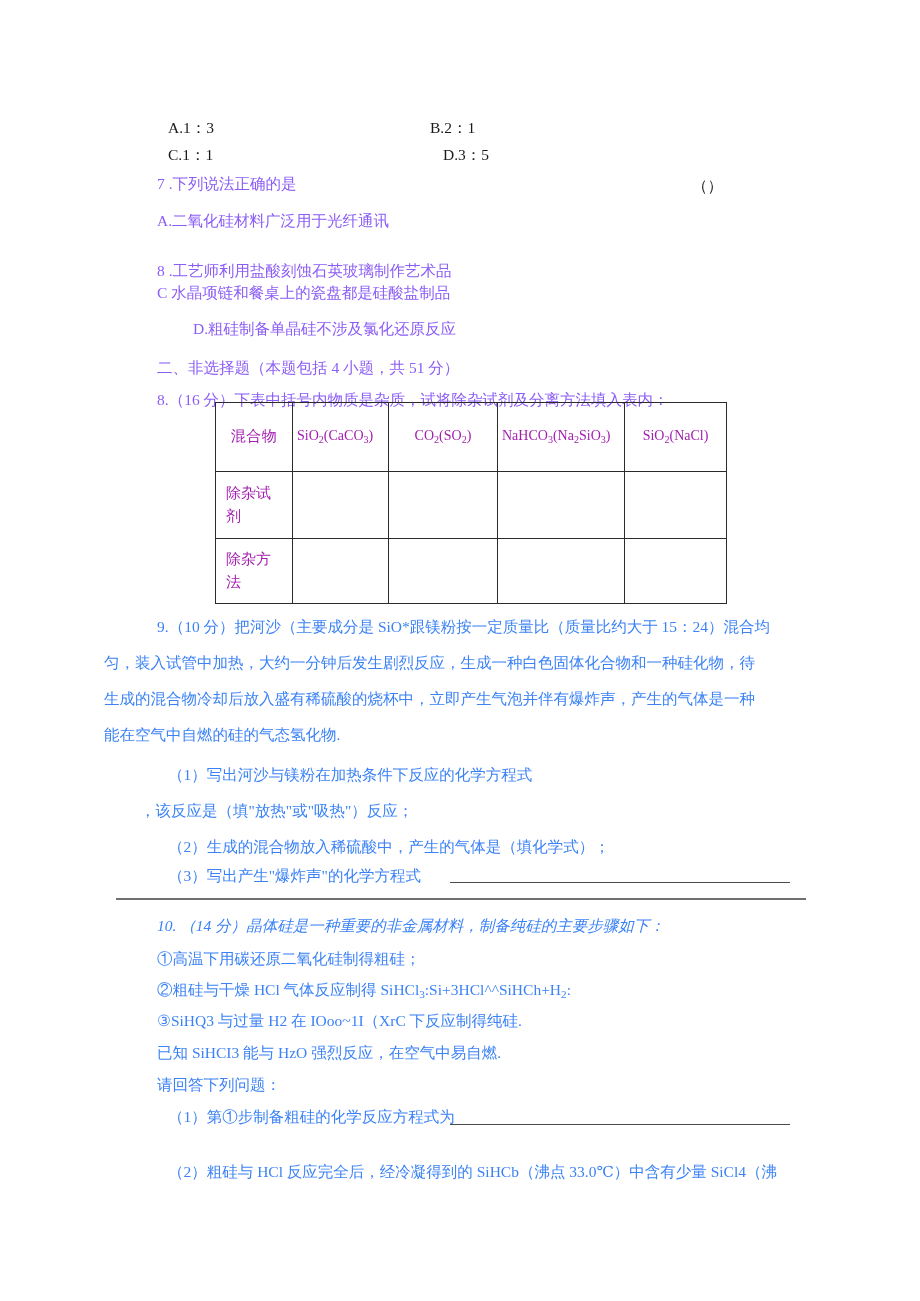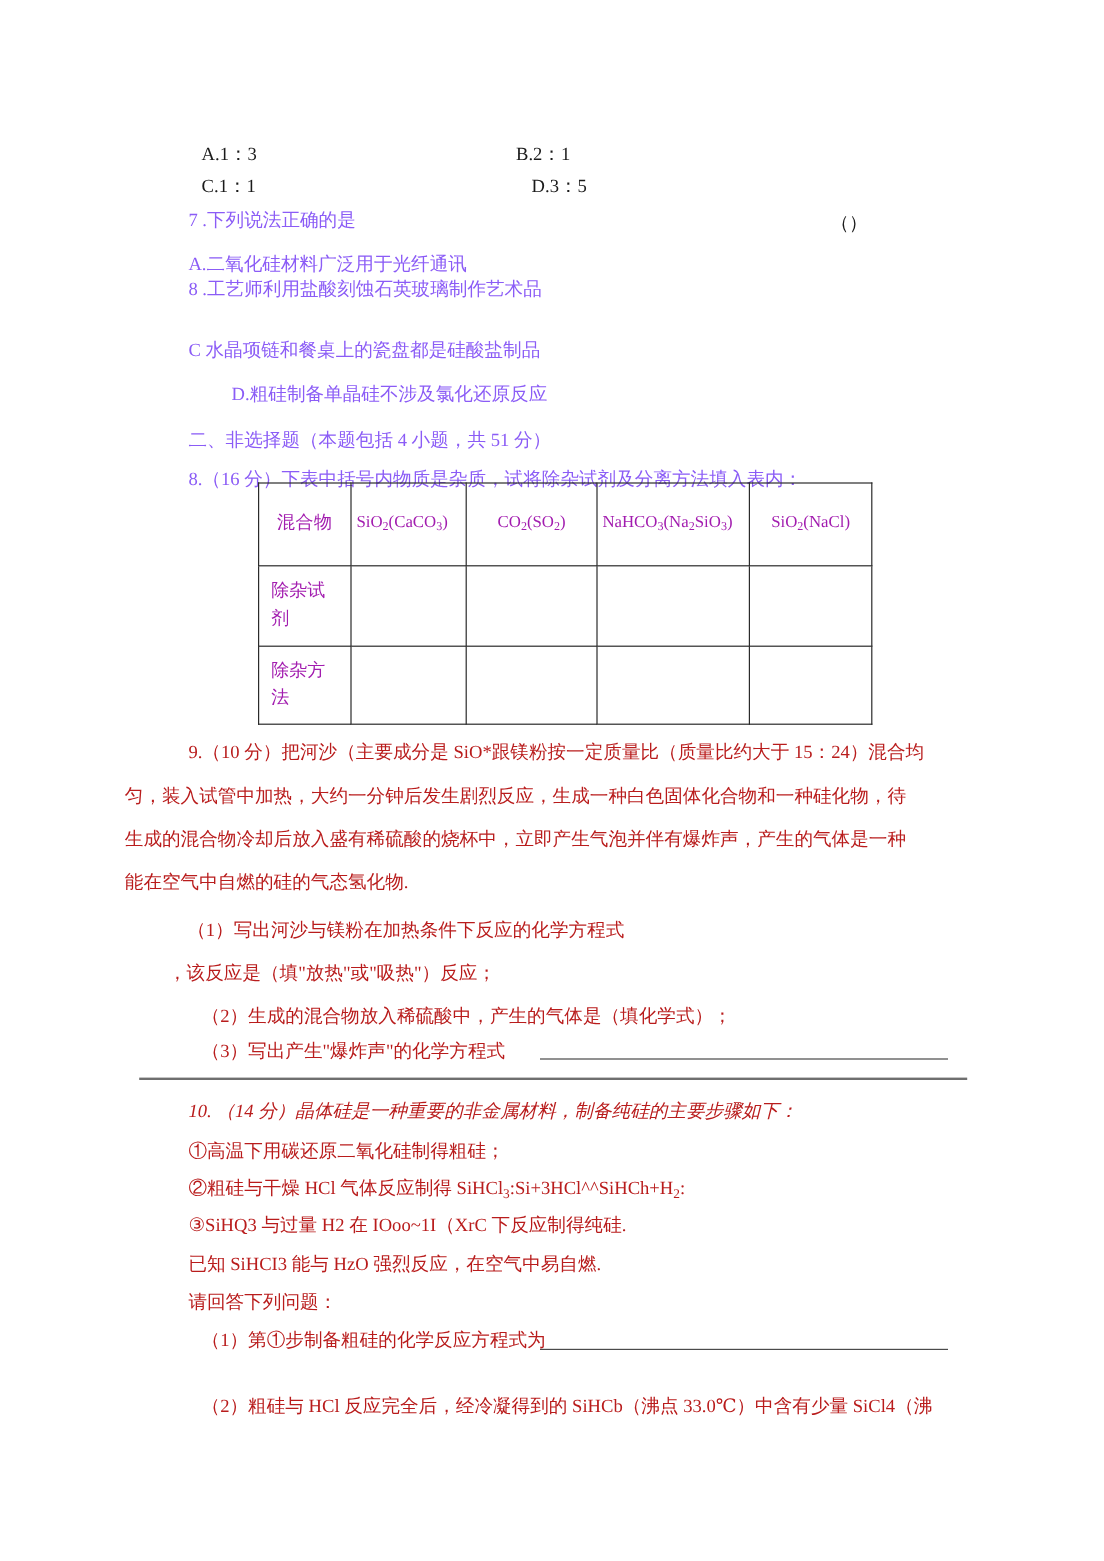--- a/index.html
+++ b/index.html
@@ -97,38 +97,38 @@
   }
   .fillline {
     position: absolute;
     height: 0;
     border-top: 1px solid #4a4a4a;
   }
   .body-text {
     position: absolute;
     font-size: 15.5px;
     white-space: nowrap;
-    color: #b91c1c;
+    color: #3b82f6;
   }
 </style>
 </head>
 <body>
 
 <div class="page">
 
   <div class="mcq-row opt-a" style="top:118px;">A.1：3</div>
   <div class="mcq-row opt-b" style="top:118px;">B.2：1</div>
   <div class="mcq-row opt-c" style="top:145px;">C.1：1</div>
   <div class="mcq-row opt-d" style="top:145px;">D.3：5</div>
 
   <div class="line" style="left:157px; top:176px;">7 .下列说法正确的是</div>
   <div class="qmark" style="left:692px; top:176px;">（）</div>
 
   <div class="line" style="left:157px; top:213px;">A.二氧化硅材料广泛用于光纤通讯</div>
-  <div class="line" style="left:157px; top:234px;">8  .工艺师利用盐酸刻蚀石英玻璃制作艺术品</div>
+  <div class="line" style="left:157px; top:263px;">8  .工艺师利用盐酸刻蚀石英玻璃制作艺术品</div>
   <div class="line" style="left:157px; top:285px;">C 水晶项链和餐桌上的瓷盘都是硅酸盐制品</div>
   <div class="line" style="left:174px; top:321px;margin-left:19px;">D.粗硅制备单晶硅不涉及氯化还原反应</div>
 
   <div class="line" style="left:157px; top:360px;">二、非选择题（本题包括 4 小题，共 51 分）</div>
 
   <div class="line" style="left:157px; top:392px;">8.（16 分）下表中括号内物质是杂质，试将除杂试剂及分离方法填入表内：</div>
 
   <div class="tbl-wrap">
     <table class="q8">
       <tbody>
@@ -163,21 +163,21 @@
       </tr>
     </tbody>
       </table>
   </div>
 
   <div class="body-text" style="left:157px; top:617px;">9.（10 分）把河沙（主要成分是 SiO*跟镁粉按一定质量比（质量比约大于 15：24）混合均</div>
   <div class="body-text" style="left:104px; top:653px;">匀，装入试管中加热，大约一分钟后发生剧烈反应，生成一种白色固体化合物和一种硅化物，待</div>
   <div class="body-text" style="left:104px; top:725px;">能在空气中自燃的硅的气态氢化物.</div>
   <div class="body-text" style="left:104px; top:689px;">生成的混合物冷却后放入盛有稀硫酸的烧杯中，立即产生气泡并伴有爆炸声，产生的气体是一种</div>
 
-  <div class="body-text" style="left:156px; top:765px;">（1）写出河沙与镁粉在加热条件下反应的化学方程式</div>
+  <div class="body-text" style="left:168px; top:765px;">（1）写出河沙与镁粉在加热条件下反应的化学方程式</div>
   <div class="body-text" style="left:140px; top:801px;">，该反应是（填"放热"或"吸热"）反应；</div>
   <div class="body-text" style="left:168px; top:837px;">（2）生成的混合物放入稀硫酸中，产生的气体是（填化学式）；</div>
   <div class="body-text" style="left:168px; top:866px;">（3）写出产生"爆炸声"的化学方程式</div>
   <div class="fillline" style="left:450px; top:882px; width:340px;"></div>
 
   <div class="divider"></div>
 
   <div class="body-text" style="left:157px; top:916px;font-style:italic;">10.  （14 分）晶体硅是一种重要的非金属材料，制备纯硅的主要步骤如下：</div>
   <div class="body-text" style="left:157px; top:949px;">①高温下用碳还原二氧化硅制得粗硅；</div>
 

